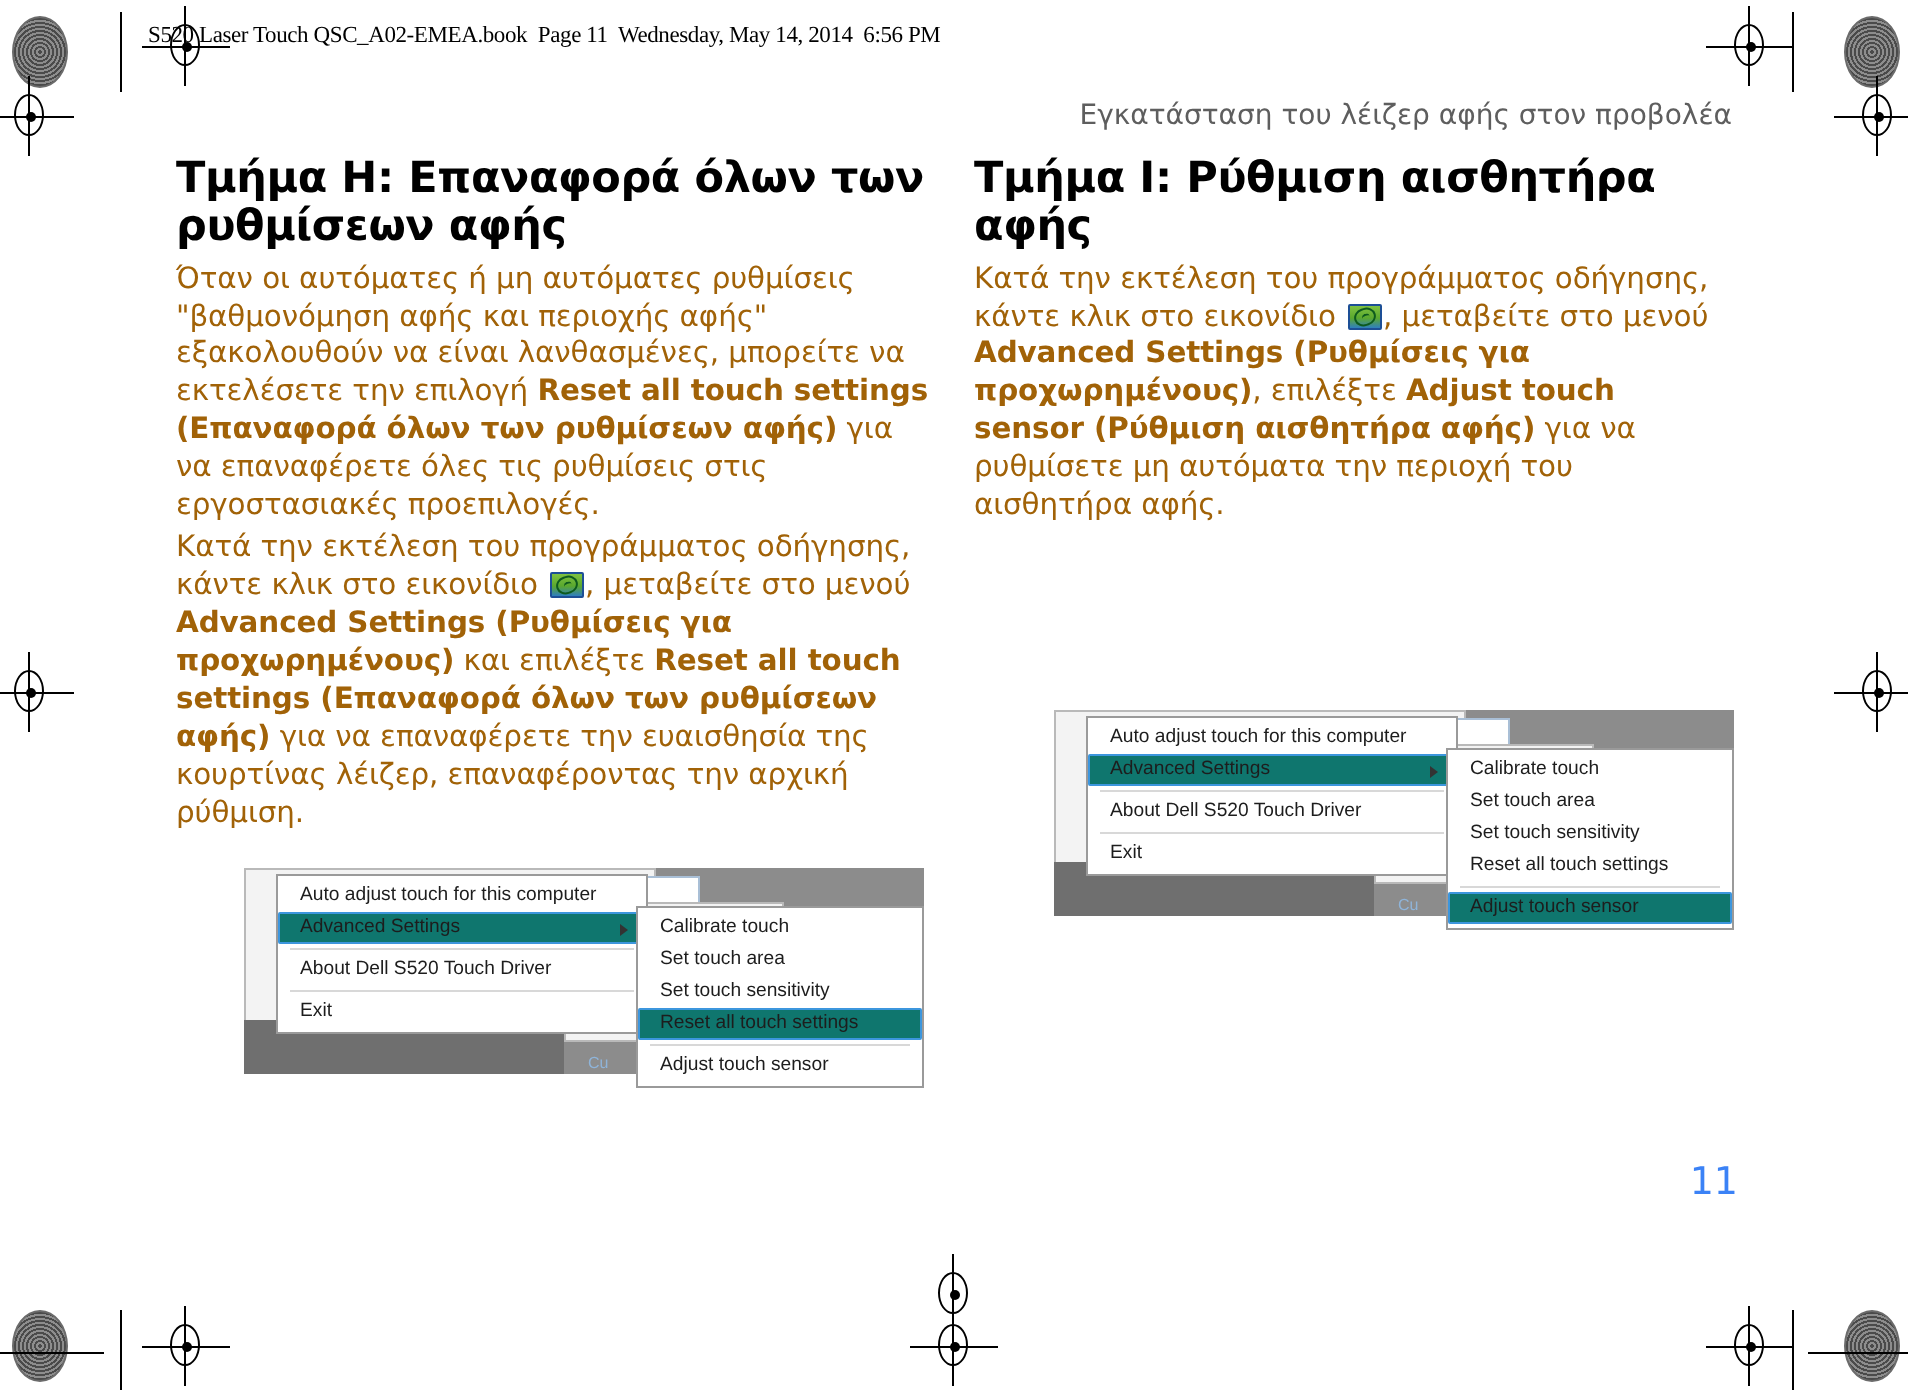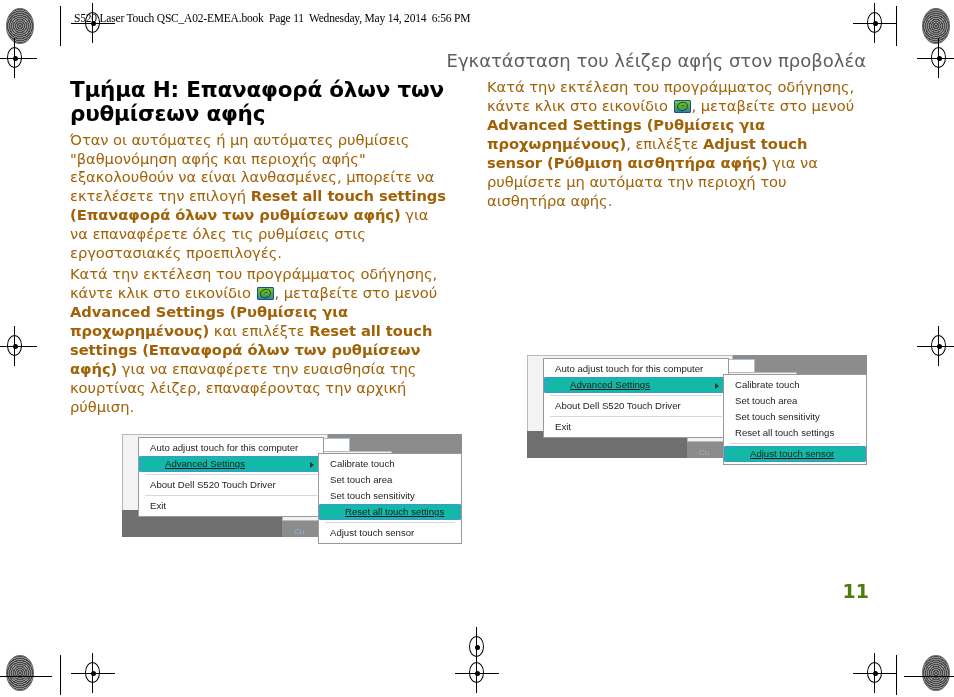--- a/index.html
+++ b/index.html
@@ -55,40 +55,40 @@
     font-family: Liberation Serif, serif;
     font-size: 11.5px;
     letter-spacing: -0.2px;
     color: #000;
     white-space: pre;
   }
   .running-head {
     position: absolute;
     right: 88px; top: 50px;
     font-family: "DejaVu Sans", sans-serif;
-    font-size: 18px;
+    font-size: 14px;
     color: #5e5e5e;
     white-space: nowrap;
   }
   .page-number {
     position: absolute;
     right: 85px; top: 580px;
     font-size: 19px;
-    font-weight: bold;
-    color: #4d7c0f;
+    font-weight: normal;
+    color: #3b82f6;
     text-align: center;
   }
 
   
   .col {
     position: absolute;
     top: 78px;
     width: 378px;
   }
-  .col-left  { left: 70px; }
+  .col-left  { left: 88px; }
   .col-right { left: 487px; }
 
   h2.sec-title {
     margin: 0 0 4px 0;
     font-size: 21.5px;
     font-weight: bold;
     line-height: 1.13;
     letter-spacing: -0.2px;
     color: #000;
   }
@@ -177,26 +177,25 @@
     position: relative;
     height: 16px;
     line-height: 16px;
     font-size: 9.6px;
     padding: 0 10px 0 11px;
     white-space: nowrap;
     color: #1d1d1d;
     box-sizing: border-box;
   }
   .menu-item.sel {
-    background: #14b8a6;
+    background: #0f766e;
     border: 1px solid #3c96dd;
     border-radius: 1px;
     line-height: 14px;
-    padding-left: 25px;
-    text-decoration: underline;
+    padding-left: 10px;
   }
   .menu-sep {
     height: 1px;
     background: #d8d8d8;
     margin: 2px 6px;
   }
   .menu-item .arrow {
     position: absolute;
     right: 8px; top: 5px;
     width: 0; height: 0;
@@ -287,20 +286,21 @@
 
 <div class="col col-left">
   <h2 class="sec-title">Τμήμα H: Επαναφορά όλων των ρυθμίσεων αφής</h2>
 
   <p class="para"><span>Όταν οι αυτόματες ή μη αυτόματες ρυθμίσεις "βαθμονόμηση αφής και περιοχής αφής" εξακολουθούν να είναι λανθασμένες, μπορείτε να εκτελέσετε την επιλογή </span><span class="b">Reset all touch settings (Επαναφορά όλων των ρυθμίσεων αφής)</span><span> για να επαναφέρετε όλες τις ρυθμίσεις στις εργοστασιακές προεπιλογές.</span></p>
 
   <p class="para"><span>Κατά την εκτέλεση του προγράμματος οδήγησης, κάντε κλικ στο εικονίδιο </span><span class="drv-icon"><span class="glyph"></span></span><span>, μεταβείτε στο μενού </span><span class="b">Advanced Settings (Ρυθμίσεις για προχωρημένους)</span><span> και επιλέξτε </span><span class="b">Reset all touch settings (Επαναφορά όλων των ρυθμίσεων αφής)</span><span> για να επαναφέρετε την ευαισθησία της κουρτίνας λέιζερ, επαναφέροντας την αρχική ρύθμιση.</span></p>
 </div>
 
 <div class="col col-right">
+  <h2 class="sec-title">Τμήμα I: Ρύθμιση αισθητήρα αφής</h2>
 
 
   <p class="para"><span>Κατά την εκτέλεση του προγράμματος οδήγησης, κάντε κλικ στο εικονίδιο </span><span class="drv-icon"><span class="glyph"></span></span><span>, μεταβείτε στο μενού </span><span class="b">Advanced Settings (Ρυθμίσεις για προχωρημένους)</span><span>, επιλέξτε </span><span class="b">Adjust touch sensor (Ρύθμιση αισθητήρα αφής)</span><span> για να ρυθμίσετε μη αυτόματα την περιοχή του αισθητήρα αφής.</span></p>
 </div>
 
 <div class="shot" style="left:527px; top:355px; width:340px; height:103px;">
   <div class="bg-gray" style="left:0; top:0; width:340px; height:103px;"></div>
   <div class="bg-window" style="left:0; top:0; width:206px; height:80px;"></div>
   <div class="bg-tab" style="left:178px; top:4px; width:50px; height:14px;"></div>
   <div class="bg-window" style="left:160px; top:17px; width:110px; height:70px;"></div>

